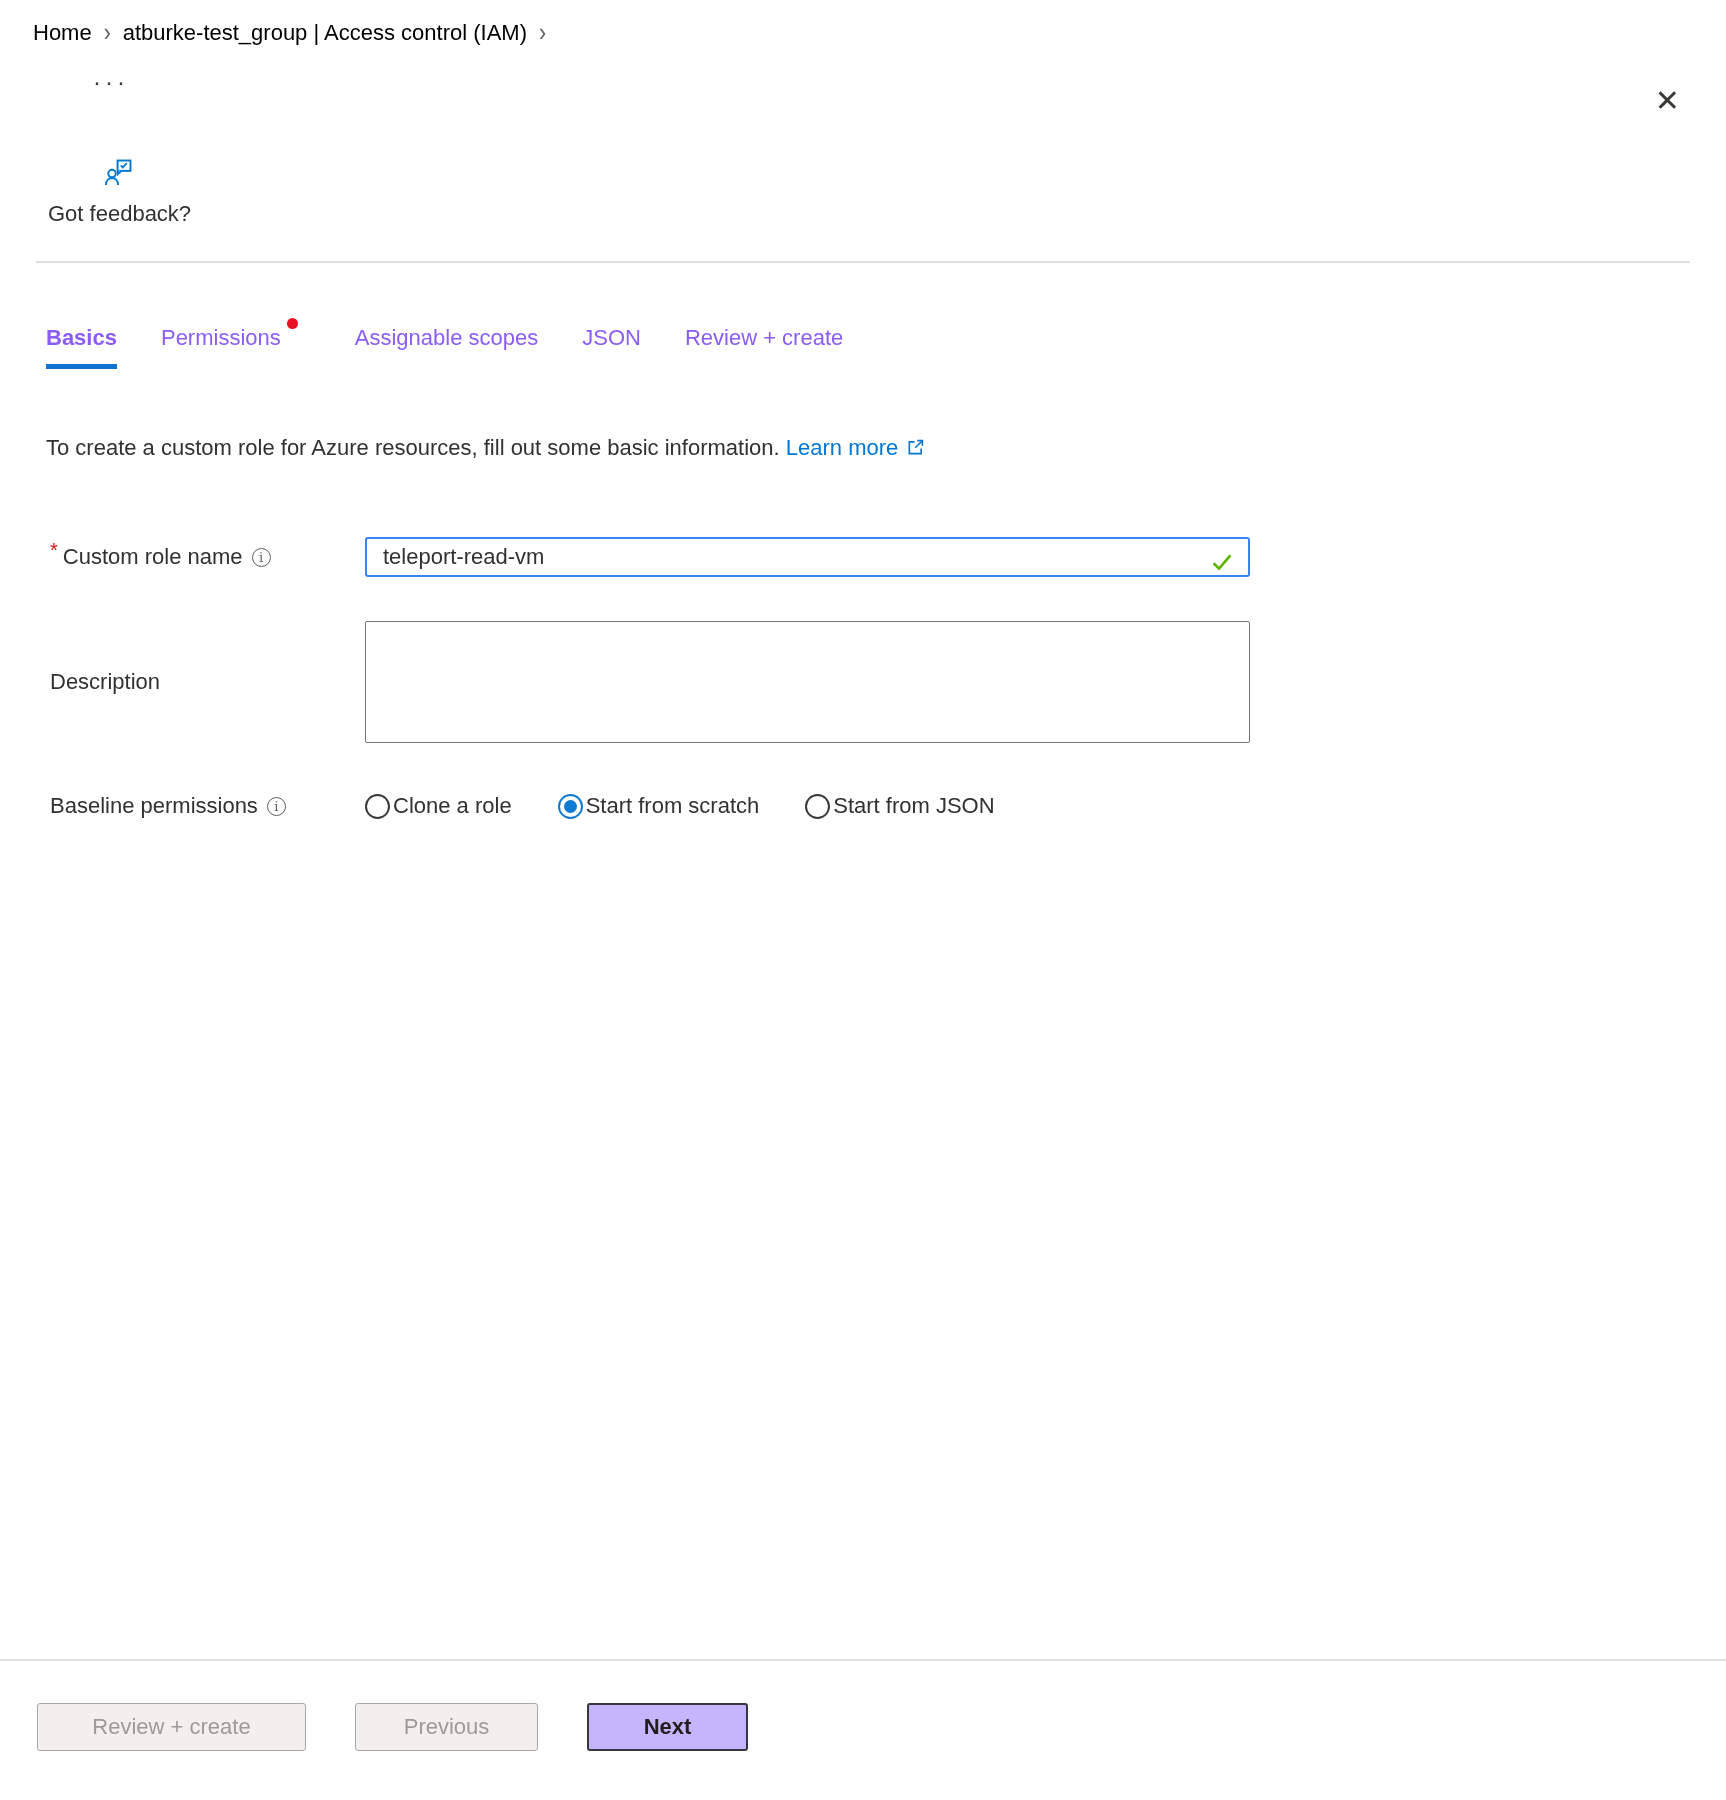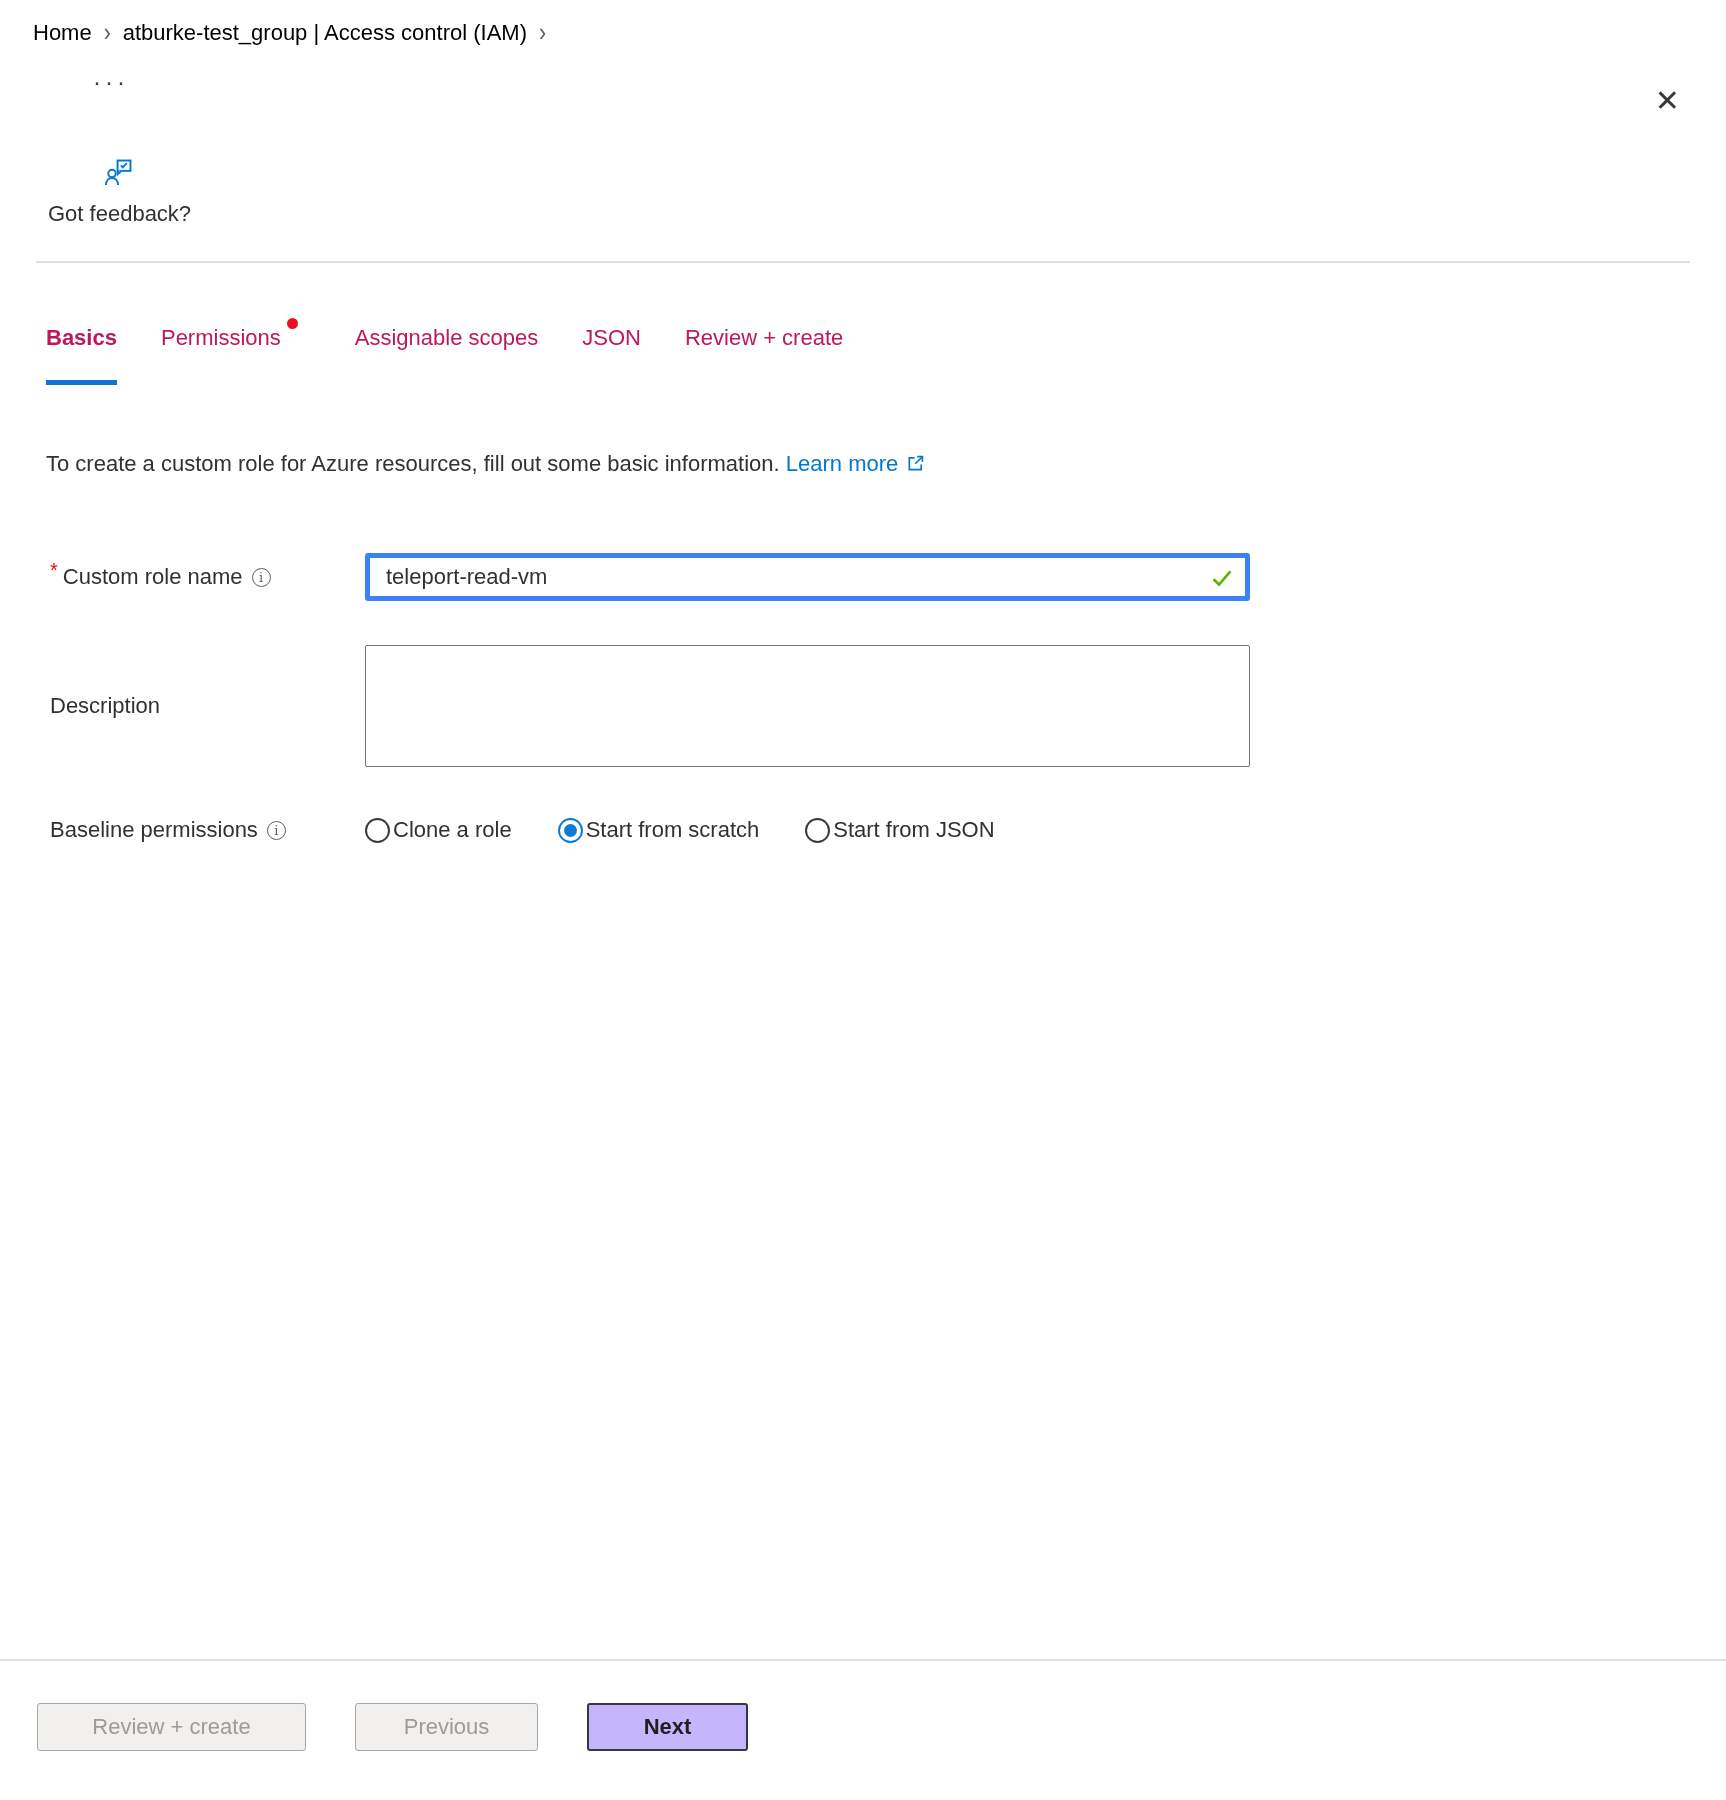--- a/index.html
+++ b/index.html
@@ -27,42 +27,42 @@
     font-size: 30px; color: #3b3a39; cursor: pointer; line-height: 1; padding: 2px; }
 
   
   .feedback-row { display: flex; align-items: center; gap: 14px; margin: 58px 0 0 15px;
     font-size: 22px; cursor: pointer; width: max-content; color: #323130; flex-direction: column; }
 
   .divider { border: none; border-top: 2px solid #e1dfdd; margin: 34px 3px 0 3px; }
 
   
   .tabs { display: flex; align-items: flex-start; gap: 44px; margin: 62px 0 0 13px; font-size: 22px; }
-  .tab { color: #be185d; cursor: pointer; padding-bottom: 29px; position: relative; line-height: 26px; }
+  .tab { color: #8b5cf6; cursor: pointer; padding-bottom: 13px; position: relative; line-height: 26px; }
   .tab.selected { font-weight: 700; border-bottom: 5px solid #1173d2; }
   .tab.has-dot { margin-right: 30px; }
   .alert-dot { position: absolute; top: -7px; right: -17px; width: 11px; height: 11px;
     border-radius: 50%; background: #e81123; }
 
   
   .intro { margin: 66px 0 0 13px; font-size: 22px; color: #323130; }
   .intro a { color: #0078d4; text-decoration: none; cursor: pointer; }
   .ext-icon { display: inline-block; margin-left: 8px; vertical-align: -2px; }
 
   
   .form { margin: 74px 0 0 17px; }
   .form-row { display: flex; align-items: center; }
   .label-col { width: 315px; display: flex; align-items: center; font-size: 22px; flex-shrink: 0; }
   .req-asterisk { color: #e01310; font-size: 20px; margin-right: 5px; position: relative; top: -7px; }
   .info-icon { display: inline-flex; align-items: center; justify-content: center;
     width: 19px; height: 19px; border: 1.5px solid #5f5e5c; border-radius: 50%;
     font-size: 13px; color: #5f5e5c; margin-left: 9px; font-family: "DejaVu Serif", serif;
     flex-shrink: 0; cursor: default; }
   .input-wrap { position: relative; width: 885px; }
-  .role-name-input { width: 885px; height: 48px; border: 5px solid #3b82f6; border-radius: 3px;
+  .role-name-input { width: 885px; height: 40px; border: 2px solid #3b82f6; border-radius: 3px;
     font-size: 22px; font-family: "Liberation Sans", sans-serif; color: #323130;
     padding: 0 60px 0 16px; outline: none; background: #fff; }
   .valid-check { position: absolute; right: 16px; top: 13px; }
   .desc-row { margin-top: 44px; }
   .desc-textarea { width: 885px; height: 122px; border: 1.5px solid #777674; border-radius: 2px;
     resize: none; outline: none; font-size: 22px; font-family: "Liberation Sans", sans-serif;
     padding: 10px 14px; color: #323130; background: #fff; }
   .baseline-row { margin-top: 50px; }
 
   

